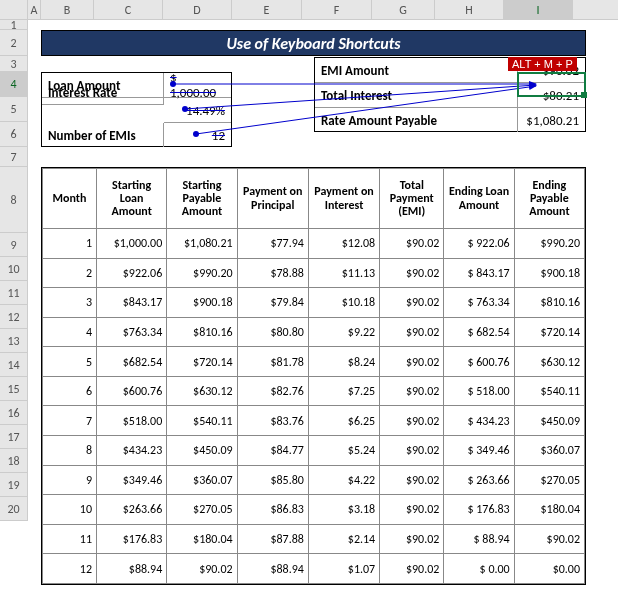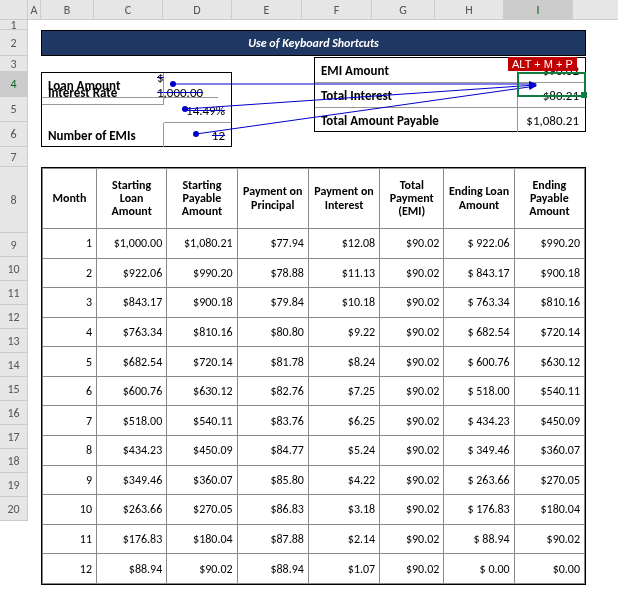--- a/index.html
+++ b/index.html
@@ -52,21 +52,21 @@
       position:relative;
     }
     
     .titlebar{
       position:absolute;
       background:#203864;
       color:#fff;
       font-weight:bold;
       font-style:italic;
       display:flex;align-items:center;justify-content:center;
-      font-size:12px;
+      font-size:16px;
       border:1px solid #000;
     }
     .loanbox, .emibox{
       position:absolute;
       border:1.5px solid #000;
       background:#fff;
     }
     .boxcell{
       position:absolute;
       display:flex;align-items:center;
@@ -143,39 +143,39 @@
     </div>
 
   <div class="grid-body" style="position:relative;height:588px;">
 
     <div class="titlebar" style="left:41px;top:10px;width:545px;height:26px;">
       <span>Use of Keyboard Shortcuts</span>
     </div>
 
     <div class="loanbox" style="left:41px;top:52px;width:191px;height:75px;">
       <div class="boxcell bold innerb innerr" style="left:0;top:0;width:122px;height:25px;">Loan Amount</div>
-      <div class="boxcell right innerb" style="left:109px;top:0;width:67px;height:25px;">
+      <div class="boxcell right innerb" style="left:122px;top:0;width:67px;height:25px;">
           <span class="strike">$ 1,000.00</span>
         </div>
       <div class="boxcell bold innerb innerr" style="left:0;top:7px;width:122px;height:25px;">Interest Rate</div>
       <div class="boxcell right innerb" style="left:122px;top:25px;width:67px;height:25px;">
           <span class="strike">14.49%</span>
         </div>
       <div class="boxcell bold innerr" style="left:0;top:50px;width:122px;height:24px;">Number of EMIs</div>
       <div class="boxcell right" style="left:122px;top:50px;width:67px;height:24px;">
           <span class="strike">12</span>
         </div>
     </div>
 
     <div class="emibox" style="left:314px;top:37px;width:272px;height:75px;">
       <div class="boxcell bold innerb innerr" style="left:0;top:0;width:203px;height:25px;">EMI Amount</div>
       <div class="boxcell right innerb" style="left:203px;top:0;width:67px;height:25px;">$90.02</div>
       <div class="boxcell bold innerb innerr" style="left:0;top:25px;width:203px;height:25px;">Total Interest</div>
       <div class="boxcell right innerb" style="left:203px;top:25px;width:67px;height:25px;">$80.21</div>
-      <div class="boxcell bold innerr" style="left:0;top:50px;width:203px;height:24px;">Total Amount Payable</div>
+      <div class="boxcell bold innerr" style="left:0;top:50px;width:203px;height:24px;">Rate Amount Payable</div>
       <div class="boxcell right" style="left:203px;top:50px;width:67px;height:24px;">$1,080.21</div>
     </div>
 
     <div class="selcell" style="left:517px;top:52px;width:69px;height:25px;">
       <div class="selhandle"></div>
     </div>
     <div class="kbd-tip" style="left:508px;top:37px;">ALT + M + P</div>
 
     <svg class="arrows" width="618" height="588">
       <defs>

